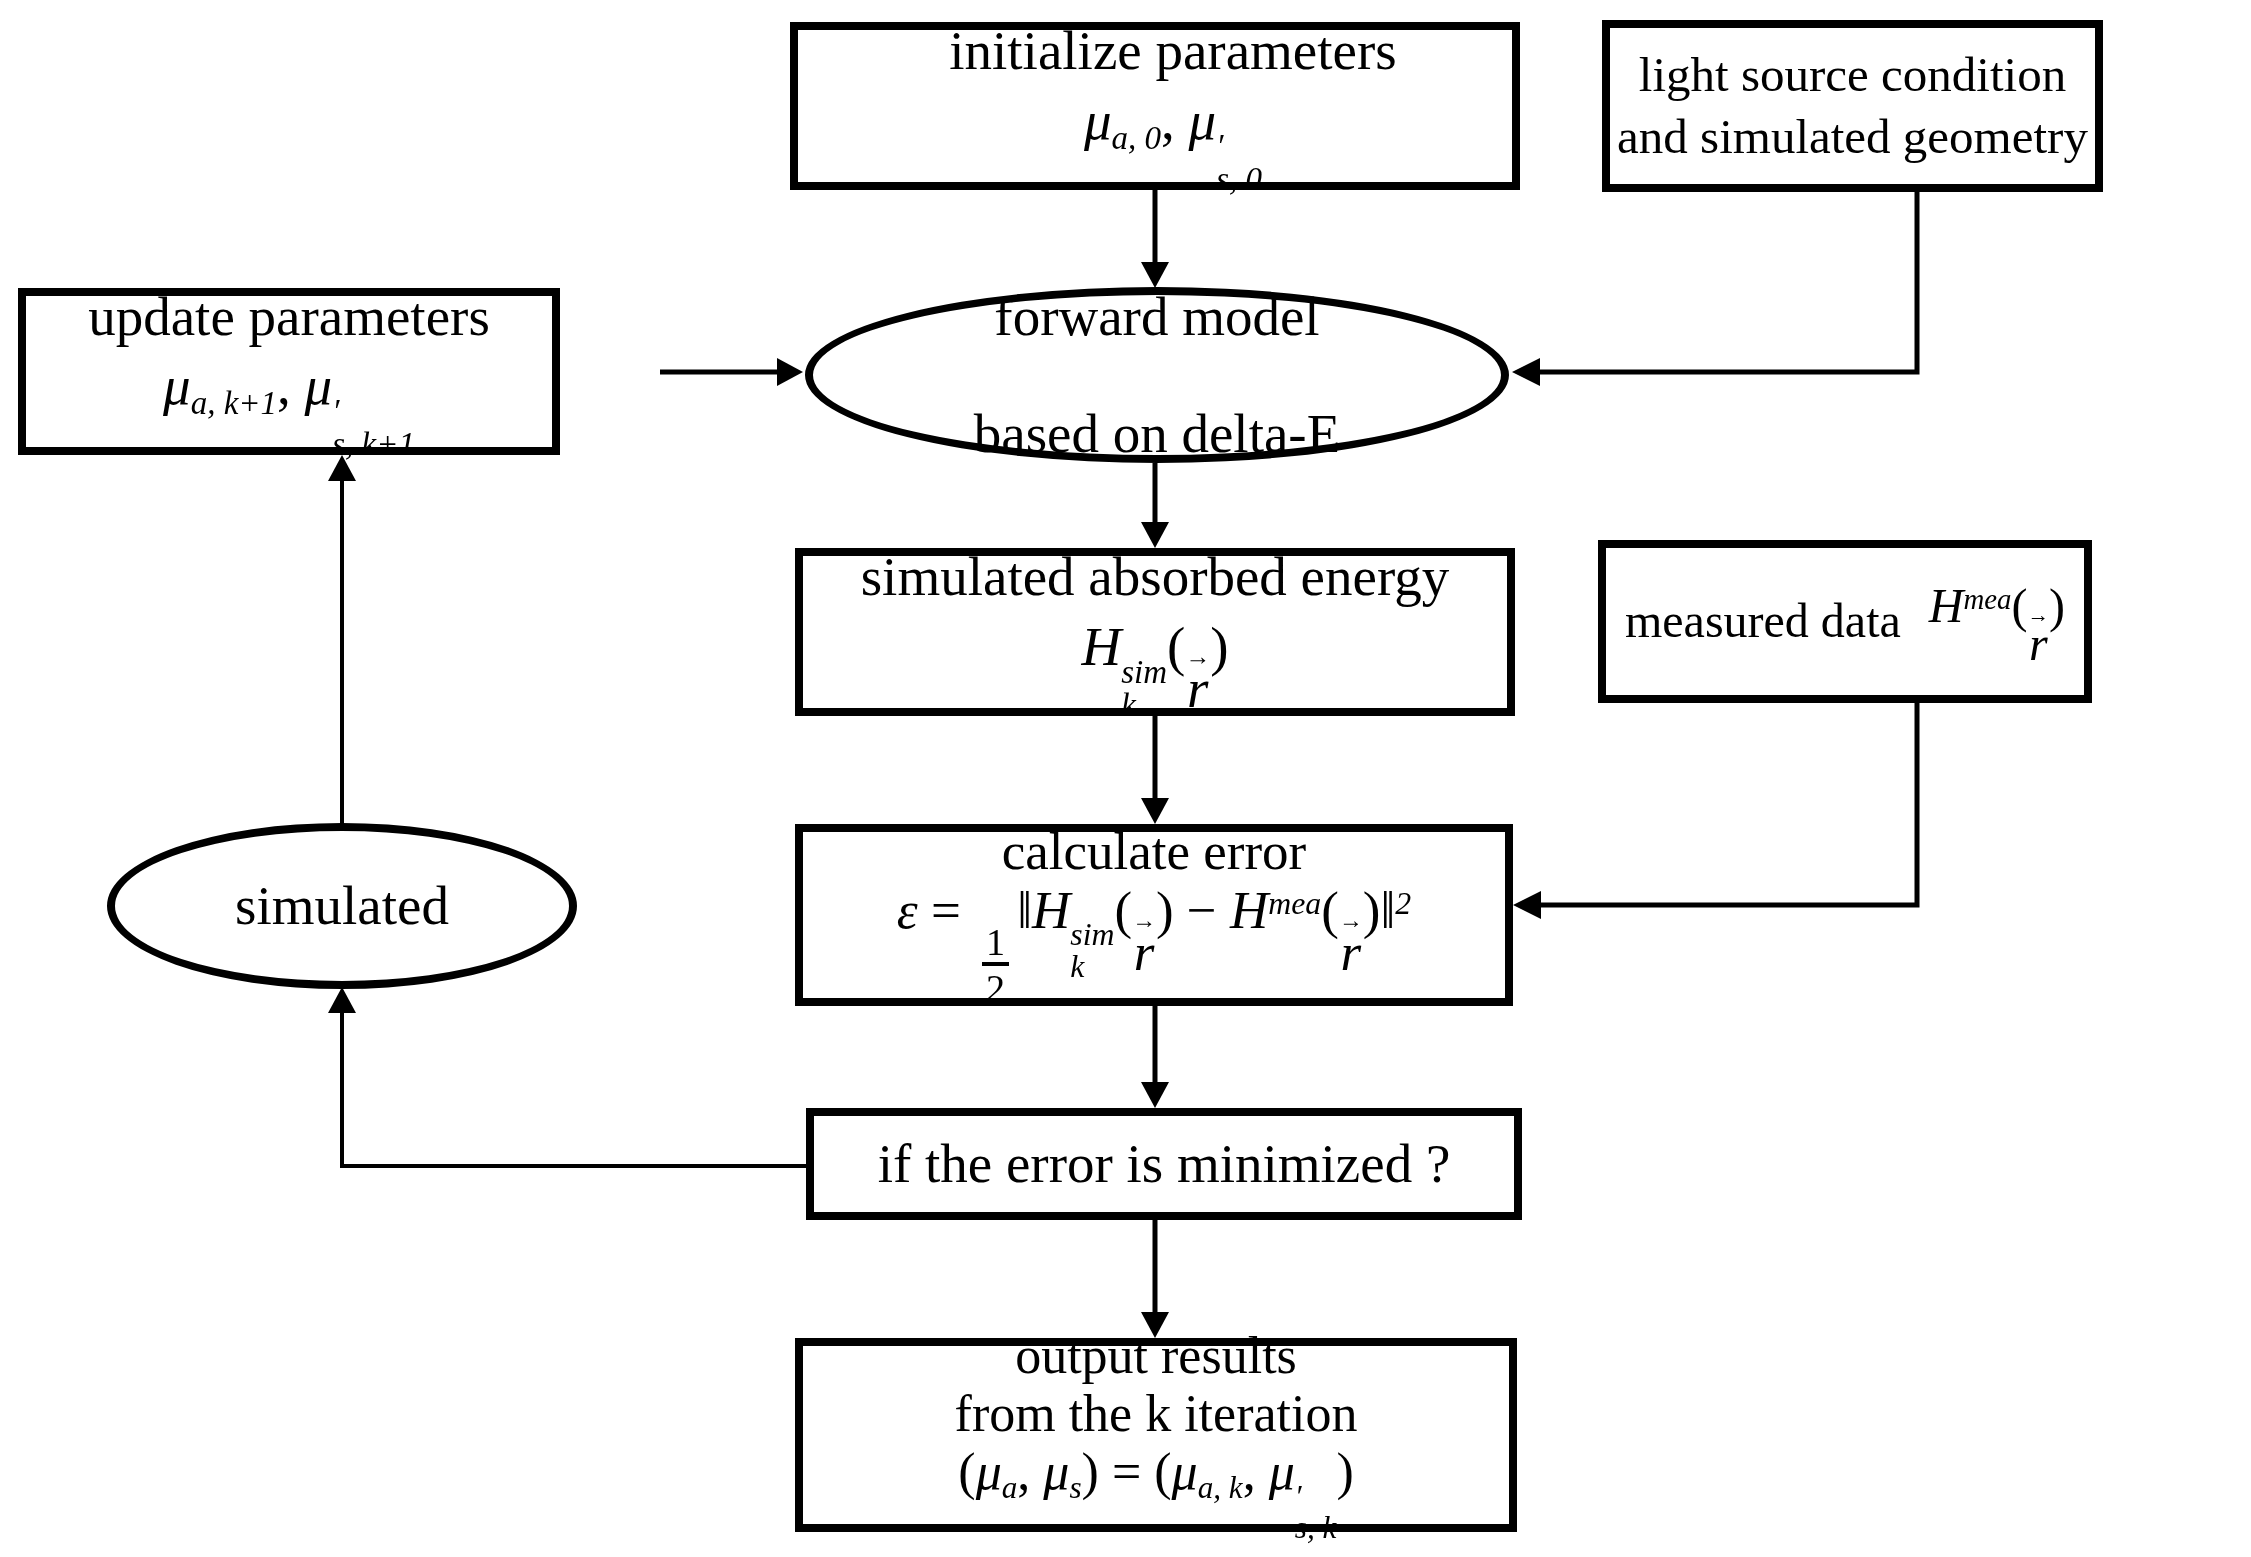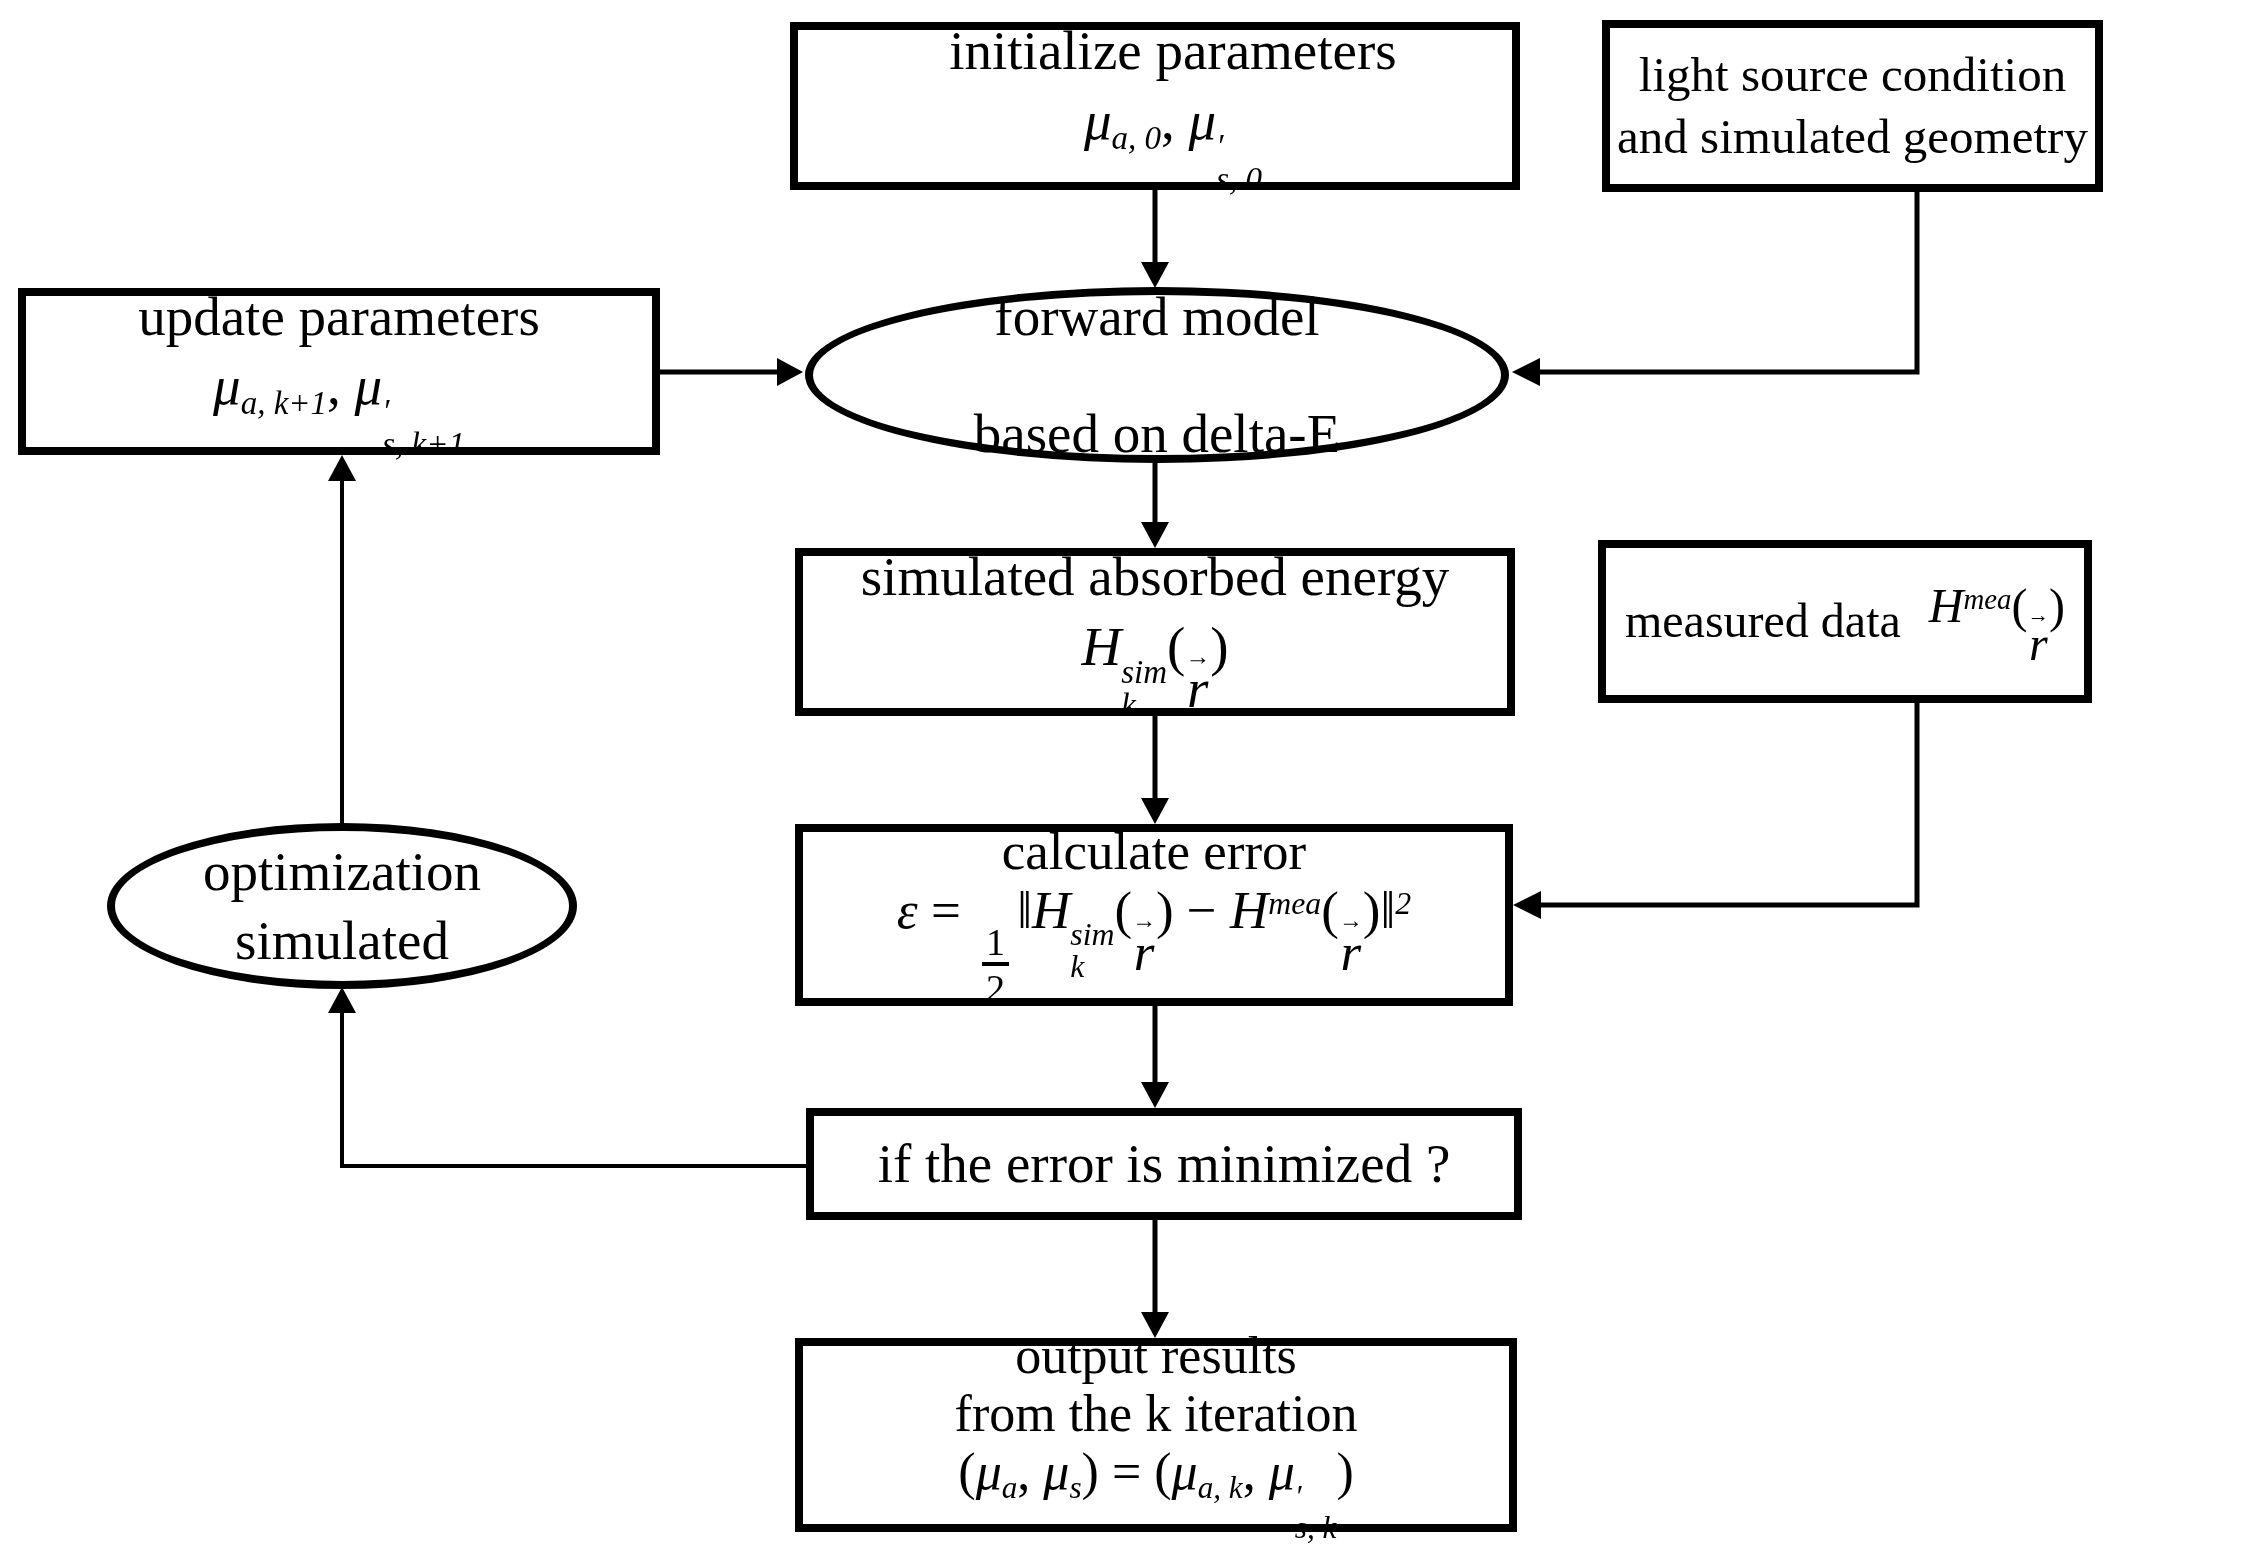--- a/index.html
+++ b/index.html
@@ -138,21 +138,21 @@
           <span class="s1">′</span>
           <span class="s2">s, 0</span>
         </span></div>
   </div>
 
   <div class="node n-light" style="left:1602px; top:20px; width:501px; height:172px;">
     <div class="tline">light source condition</div>
     <div class="tline">and simulated geometry</div>
   </div>
 
-  <div class="node" style="left:18px; top:288px; width:642px; height:167px;">
+  <div class="node" style="left:18px; top:288px; width:542px; height:167px;">
     <div class="tline">update parameters</div>
     <div class="tline fx"><span class="fx-i">μ</span><span class="fx-sub">a, k+1</span><span class="fx-n">,  </span><span class="fx-i">μ</span><span class="fx-ss">
           <span class="s1">′</span>
           <span class="s2">s, k+1</span>
         </span></div>
   </div>
 
   <div class="node ellipse" style="left:805px; top:287px; width:704px; height:176px;gap:48px;">
     <div class="tline">forward model</div>
     <div class="tline">based on delta-E</div>
@@ -188,21 +188,20 @@
         </span><span class="fx-n">(</span><span class="fx-vec">
           <span class="arrow">→</span>
           <span class="base">r</span>
         </span><span class="fx-n">) − </span><span class="fx-i">H</span><span class="fx-sup">mea</span><span class="fx-n">(</span><span class="fx-vec">
           <span class="arrow">→</span>
           <span class="base">r</span>
         </span><span class="fx-n">)</span><span class="fx-n">‖</span><span class="fx-sup">2</span></div>
   </div>
 
   <div class="node ellipse" style="left:107px; top:823px; width:470px; height:166px;">
-    <div class="tline">optimization</div>
     <div class="tline">simulated</div>
   </div>
 
   <div class="node" style="left:806px; top:1108px; width:716px; height:112px;">
     <div class="tline">if the error is minimized ?</div>
   </div>
 
   <div class="node n-output" style="left:795px; top:1338px; width:722px; height:194px;">
     <div class="tline">output results</div>
     <div class="tline">from the k iteration</div>

